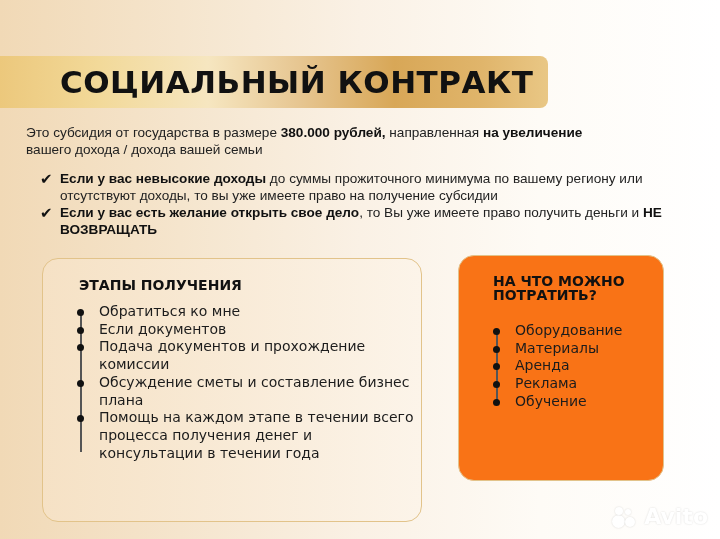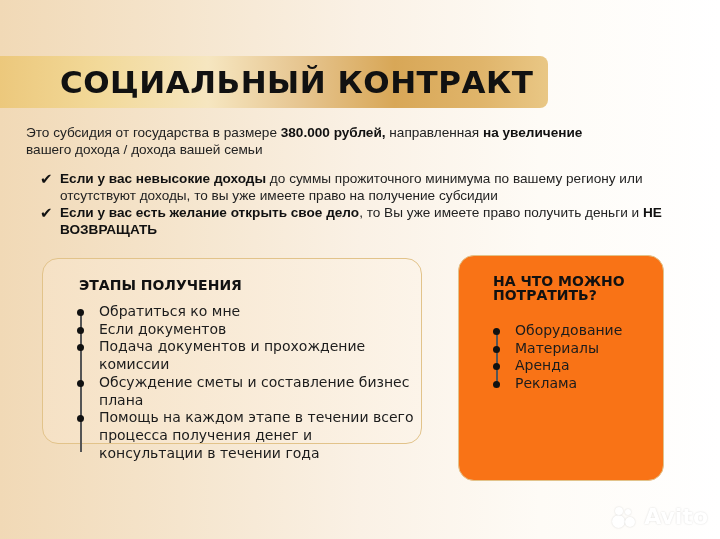--- a/index.html
+++ b/index.html
@@ -49,21 +49,21 @@
       font-weight: bold; font-size: 15px; color: #111;
     }
     .check-item b { font-weight: bold; color: #111; }
     .card {
       position: absolute;
       border: 1.5px solid #e2c38a;
       border-radius: 16px;
     }
     .card-left {
       left: 42px; top: 258px;
-      width: 380px; height: 186px;
+      width: 380px; height: 264px;
       background: linear-gradient(90deg, rgba(246,226,198,0.9), rgba(252,244,233,0.85));
     }
     .card-right {
       left: 458px; top: 255px;
       width: 206px; height: 226px;
       background: #f97316;
     }
     .card-title {
       position: absolute;
       font-family: "DejaVu Sans", sans-serif;
@@ -145,20 +145,21 @@
   </ul>
 </div>
 
 <div class="card card-right">
   <h2 class="card-title">НА ЧТО МОЖНО ПОТРАТИТЬ?</h2>
   <ul class="bullet-list">
     <li>Оборудование</li>
     <li>Материалы</li>
     <li>Аренда</li>
     <li>Реклама</li>
+    <li>Обучение</li>
   </ul>
 </div>
 
 <div class="watermark">
   <div class="avito-dots">
     <span style="left:0;top:10px;width:13px;height:13px;"></span>
     <span style="left:13px;top:12px;width:10px;height:10px;"></span>
     <span style="left:3px;top:2px;width:8px;height:8px;"></span>
     <span style="left:13px;top:4px;width:6px;height:6px;"></span>
   </div>

